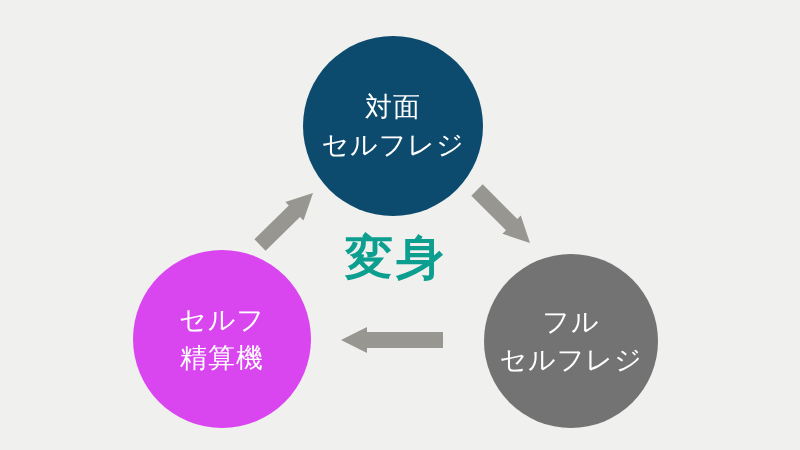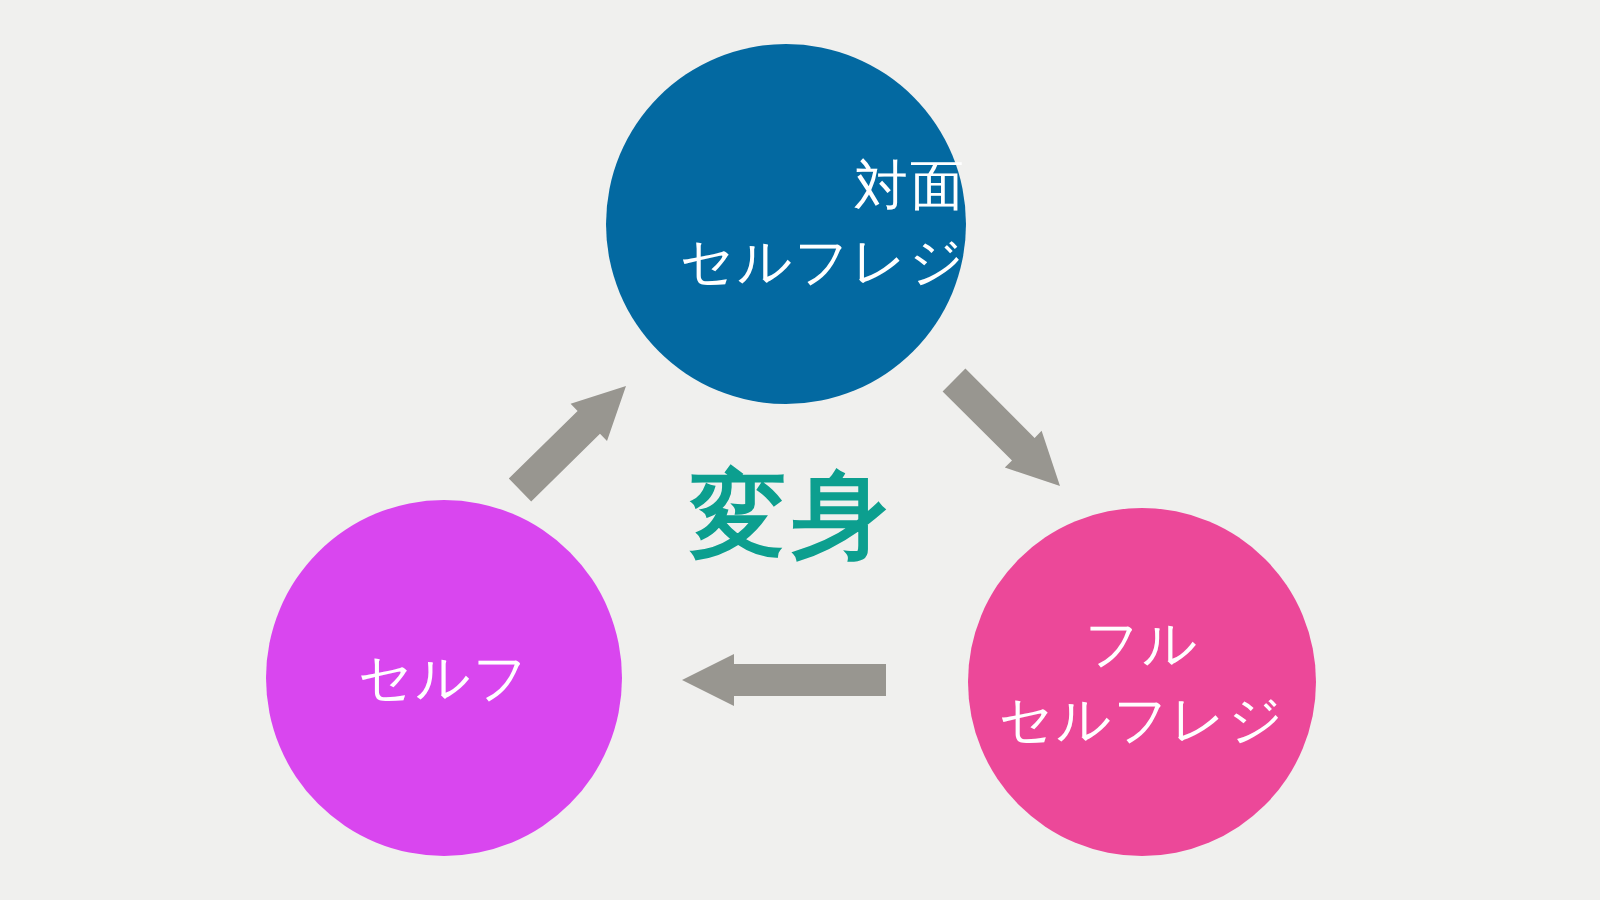--- a/index.html
+++ b/index.html
@@ -52,29 +52,30 @@
 <body style="background: rgb(240, 240, 238);">
 
 <div class="stage" style="background: rgb(240, 240, 238);">
 
   <svg id="arrows" class="arrows-layer" width="800" height="450">
       <polygon points="471.3,195.7 506.0,230.3 502.4,233.8 530.0,243.0 520.8,215.4 517.3,219.0 482.7,184.3" fill="#989690"></polygon>
       <polygon points="443.0,332.0 367.0,332.0 367.0,327.0 341.0,340.0 367.0,353.0 367.0,348.0 443.0,348.0" fill="#989690"></polygon>
       <polygon points="265.6,250.7 300.0,216.9 303.5,220.5 313.0,193.0 285.3,201.9 288.8,205.5 254.4,239.3" fill="#989690"></polygon>
     </svg>
 
-  <div class="node" id="node-0" style="left: 303px; top: 22px; height: 180px; width: 180px; background: #0369a1; color: rgb(255, 255, 255); align-items: flex-end;">
+  <div class="node" id="node-0" style="left: 303px; top: 36px; height: 180px; width: 180px; background: #0c4a6e; color: rgb(255, 255, 255);">
     <span class="line">対面</span>
     <span class="line">セルフレジ</span>
   </div>
 
-  <div class="node" id="node-1" style="left: 484px; top: 254px; height: 174px; width: 174px; background: #ec4899; color: rgb(255, 255, 255);">
+  <div class="node" id="node-1" style="left: 484px; top: 254px; height: 174px; width: 174px; background: #737373; color: rgb(255, 255, 255);">
     <span class="line">フル</span>
     <span class="line">セルフレジ</span>
   </div>
 
   <div class="node" id="node-2" style="left: 133px; top: 250px; height: 178px; width: 178px; background: #d946ef; color: rgb(255, 255, 255);">
     <span class="line">セルフ</span>
+    <span class="line">精算機</span>
   </div>
 
   <div class="center-label" style="color: rgb(12, 159, 143);">変身</div>
 
 </div>
 
 </body></html>

